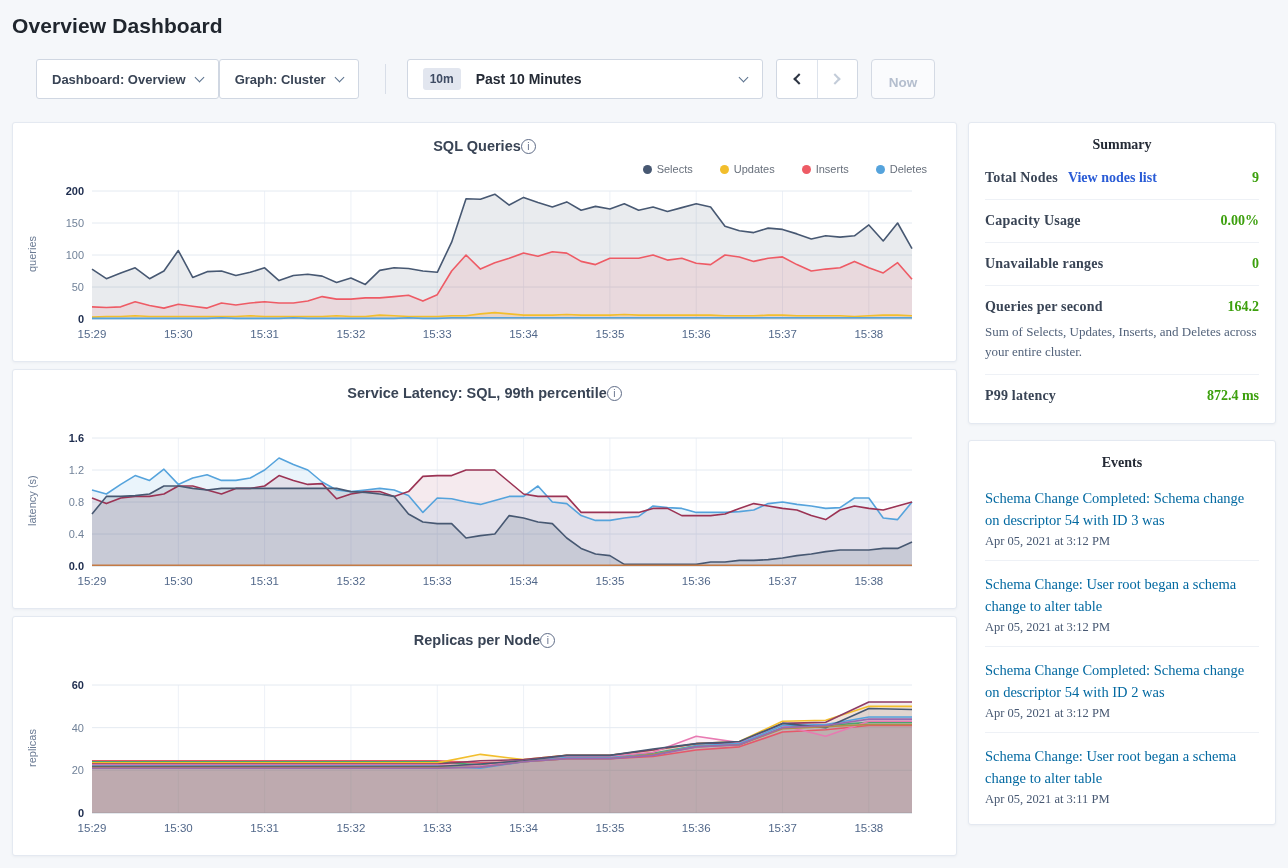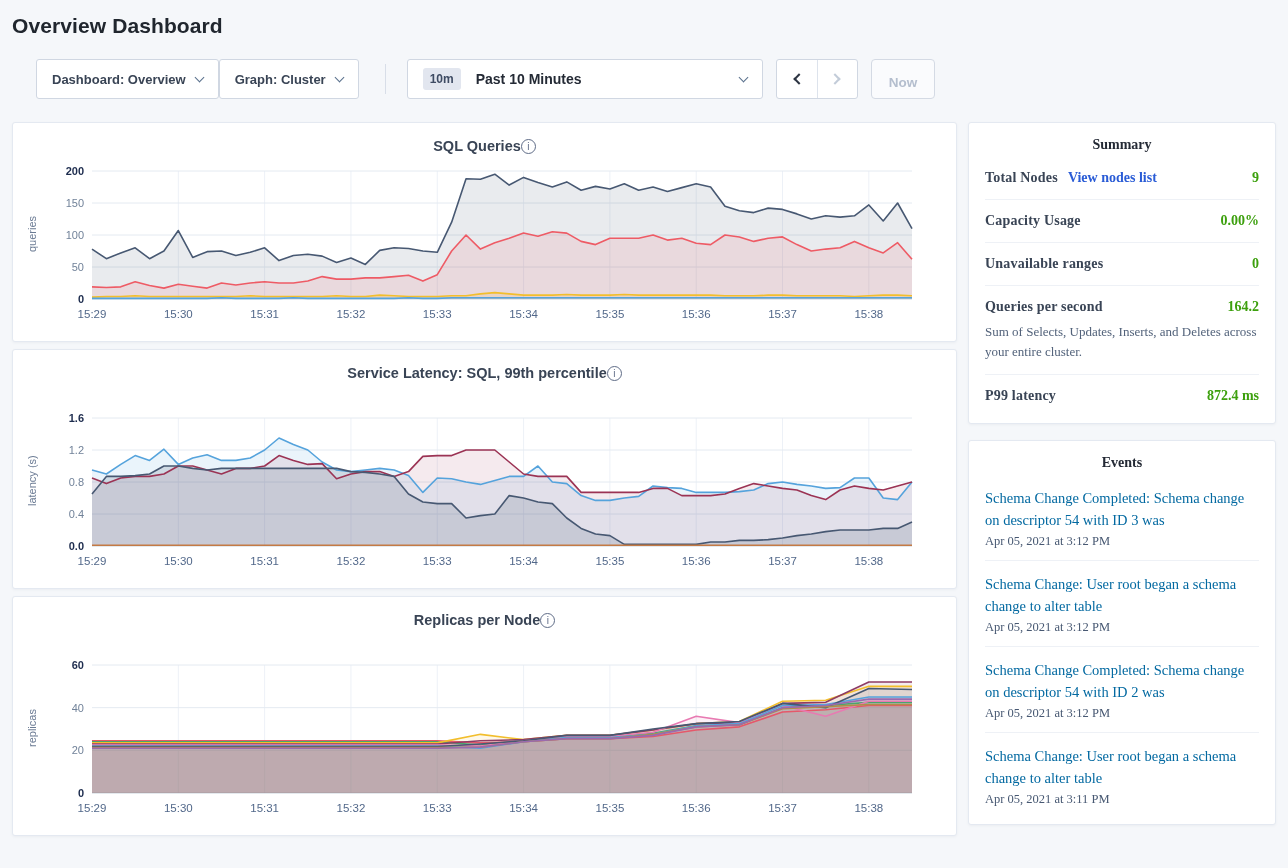--- a/index.html
+++ b/index.html
@@ -94,20 +94,26 @@
   </div>
 
   <div class="content">
     <div class="charts-col">
 
       <section class="chart-card">
         <div class="chart-title-row">
           <h3>SQL Queries</h3>
           <i class="info">i</i>
         </div>
+        <div class="legend">
+            <span class="lg"><i style="background: rgb(71, 88, 114);"></i>Selects</span>
+            <span class="lg"><i style="background: rgb(242, 190, 44);"></i>Updates</span>
+            <span class="lg"><i style="background: rgb(238, 91, 101);"></i>Inserts</span>
+            <span class="lg"><i style="background: rgb(85, 163, 220);"></i>Deletes</span>
+          </div>
         <div class="plot-row">
           <span class="ylab">queries</span>
           <div class="plot"><svg width="905" height="172">
                 <text x="46" y="159" fill="#52688a" font-size="11.5" text-anchor="middle">15:29</text>
                 <line x1="132.31578947368422" y1="12" x2="132.31578947368422" y2="140" stroke="#edf1f7" stroke-width="1"></line>
                 <text x="132.31578947368422" y="159" fill="#52688a" font-size="11.5" text-anchor="middle">15:30</text>
                 <line x1="218.6315789473684" y1="12" x2="218.6315789473684" y2="140" stroke="#edf1f7" stroke-width="1"></line>
                 <text x="218.6315789473684" y="159" fill="#52688a" font-size="11.5" text-anchor="middle">15:31</text>
                 <line x1="304.94736842105266" y1="12" x2="304.94736842105266" y2="140" stroke="#edf1f7" stroke-width="1"></line>
                 <text x="304.94736842105266" y="159" fill="#52688a" font-size="11.5" text-anchor="middle">15:32</text>

